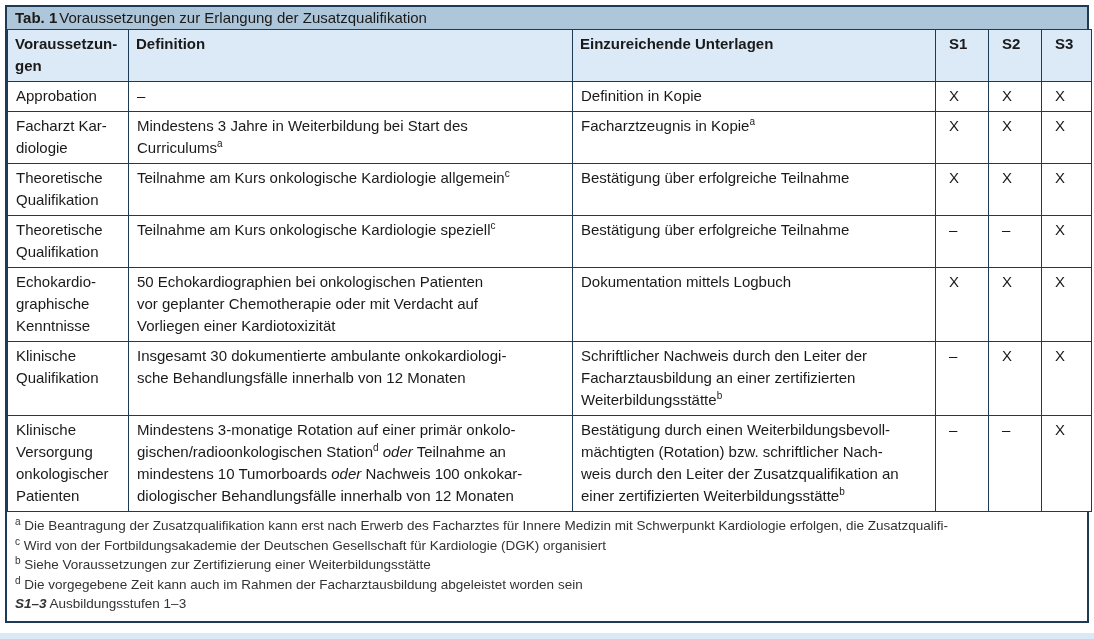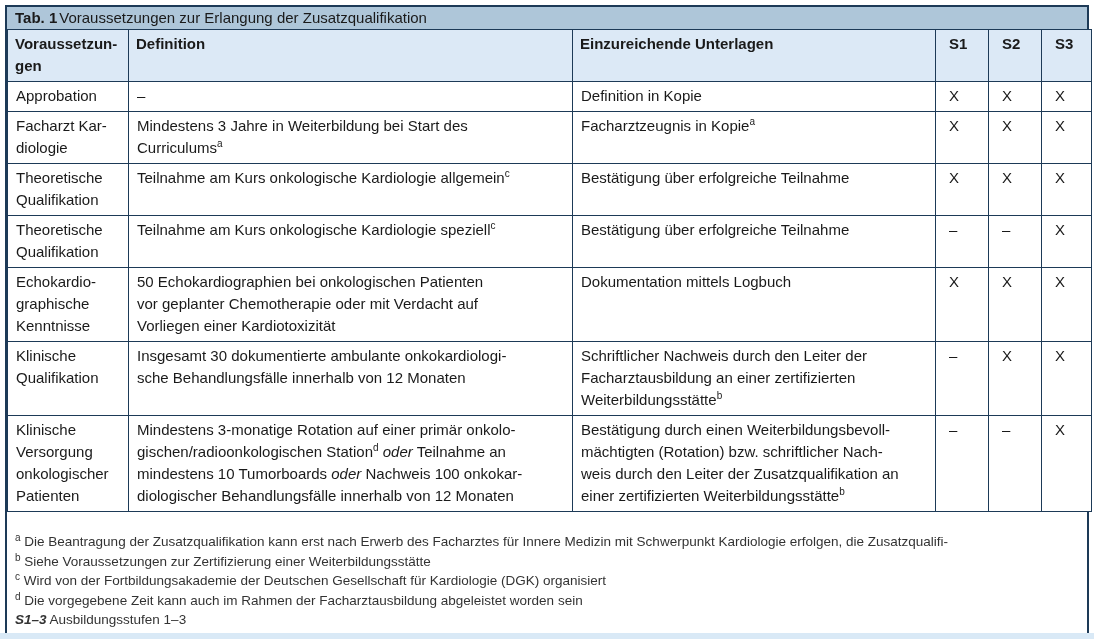--- a/index.html
+++ b/index.html
@@ -40,21 +40,21 @@
     overflow:hidden;
   }
   thead th{background:var(--head-bg);font-weight:bold;margin-left:14px;}
   tbody td{background:var(--body-bg);padding-left:8px;}
   .mark{padding-left:13px;}
   sup{font-size:10px;line-height:0;vertical-align:super;}
   .it{font-style:italic;}
   .bd{font-weight:bold;text-align:center;}
   .footnotes{
     padding:4px 16px 7px 8px;
-    font-size:13.5px;line-height:19.5px;color:#333;margin-top:16px;
+    font-size:13.5px;line-height:19.5px;color:#333;
   }
   .bottom-strip{
     position:absolute;left:0;right:0;bottom:0;height:6px;
     background:var(--strip);
   }
 </style>
 </head>
 <body>
 
 <div class="table-wrap">
@@ -134,19 +134,19 @@
           <td><span>Mindestens 3-monatige Rotation auf einer primär onkolo-</span><br><span>gischen/radioonkologischen Station</span><sup>d</sup><span> </span><span class="it">oder</span><span> Teilnahme an</span><br><span>mindestens 10 Tumorboards </span><span class="it">oder</span><span> Nachweis 100 onkokar-</span><br><span>diologischer Behandlungsfälle innerhalb von 12 Monaten</span></td>
           <td><span>Bestätigung durch einen Weiterbildungsbevoll-</span><br><span>mächtigten (Rotation) bzw. schriftlicher Nach-</span><br><span>weis durch den Leiter der Zusatzqualifikation an</span><br><span>einer zertifizierten Weiterbildungsstätte</span><sup>b</sup></td>
           <td class="mark">–</td>
           <td class="mark">–</td>
           <td class="mark">X</td>
         </tr>
       </tbody>
   </table>
   <div class="footnotes">
       <div><sup>a</sup><span> Die Beantragung der Zusatzqualifikation kann erst nach Erwerb des Facharztes für Innere Medizin mit Schwerpunkt Kardiologie erfolgen, die Zusatzqualifi-</span><br></div>
+      <div><sup>c</sup><span> Wird von der Fortbildungsakademie der Deutschen Gesellschaft für Kardiologie (DGK) organisiert</span></div>
       <div><sup>b</sup><span> Siehe Voraussetzungen zur Zertifizierung einer Weiterbildungsstätte</span></div>
-      <div><sup>c</sup><span> Wird von der Fortbildungsakademie der Deutschen Gesellschaft für Kardiologie (DGK) organisiert</span></div>
       <div><sup>d</sup><span> Die vorgegebene Zeit kann auch im Rahmen der Facharztausbildung abgeleistet worden sein</span></div>
       <div><span class="it bd">S1–3</span><span> Ausbildungsstufen 1–3</span></div>
     </div>
 </div>
 <div class="bottom-strip"></div>
 
 </body></html>

